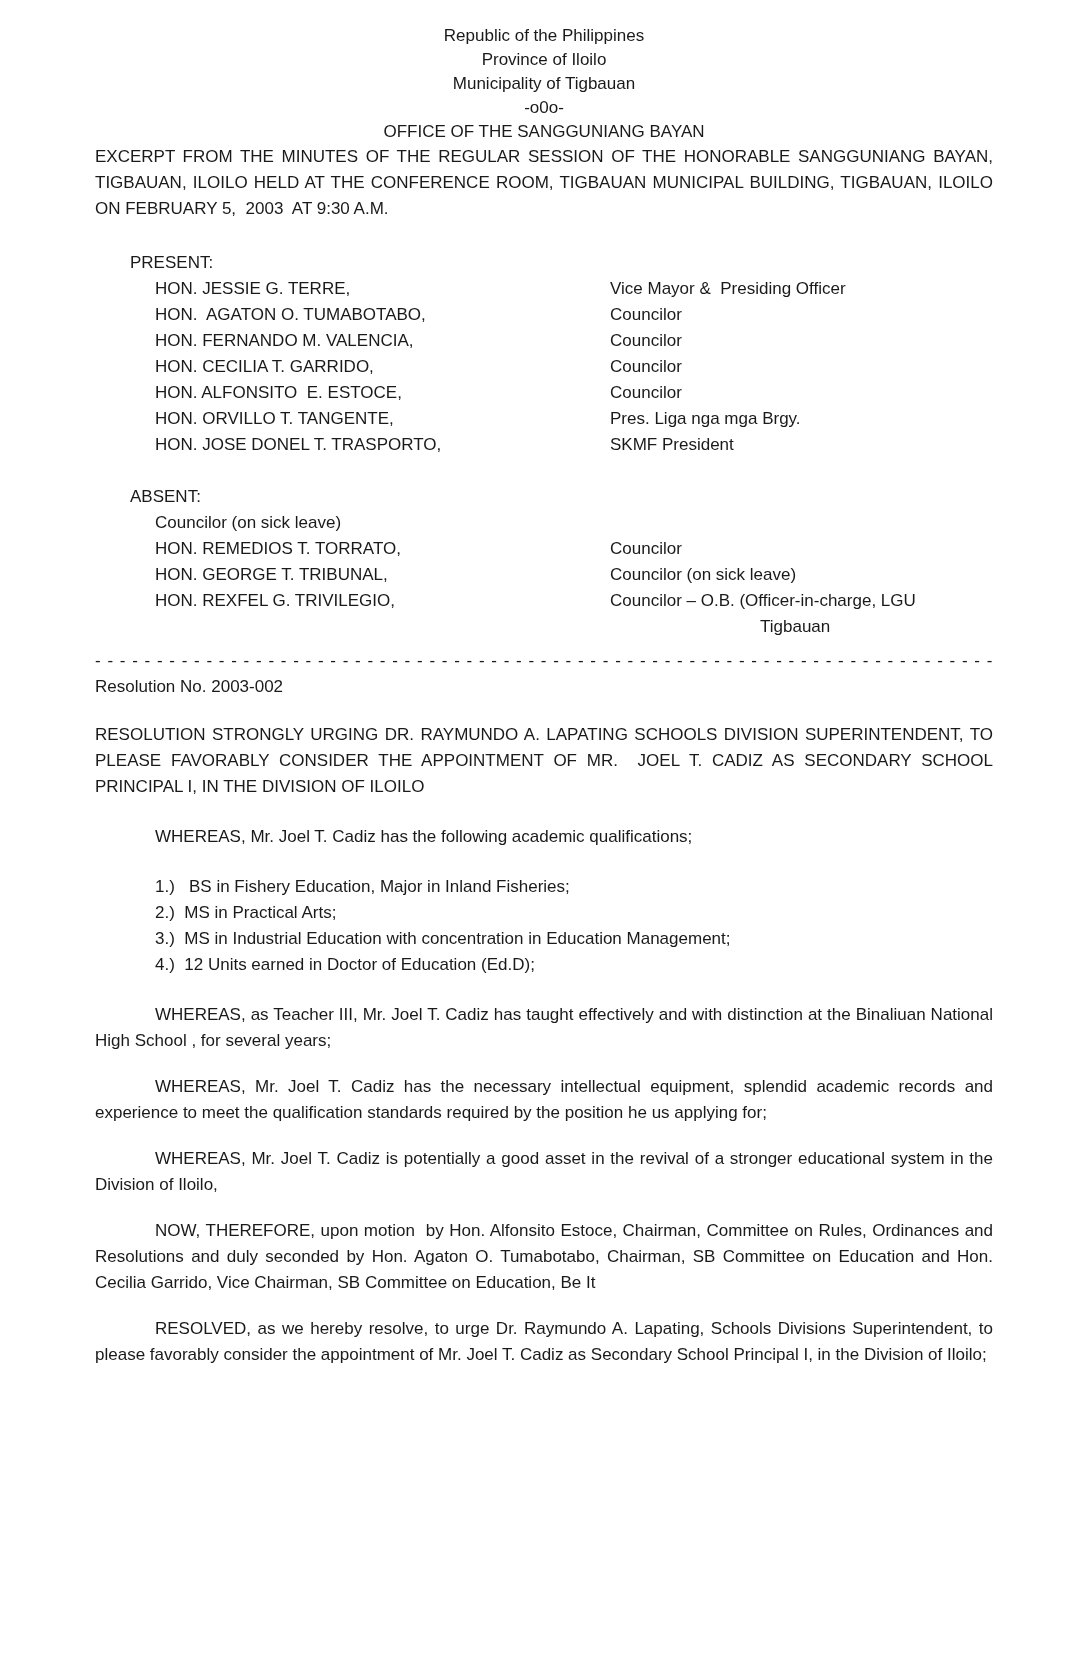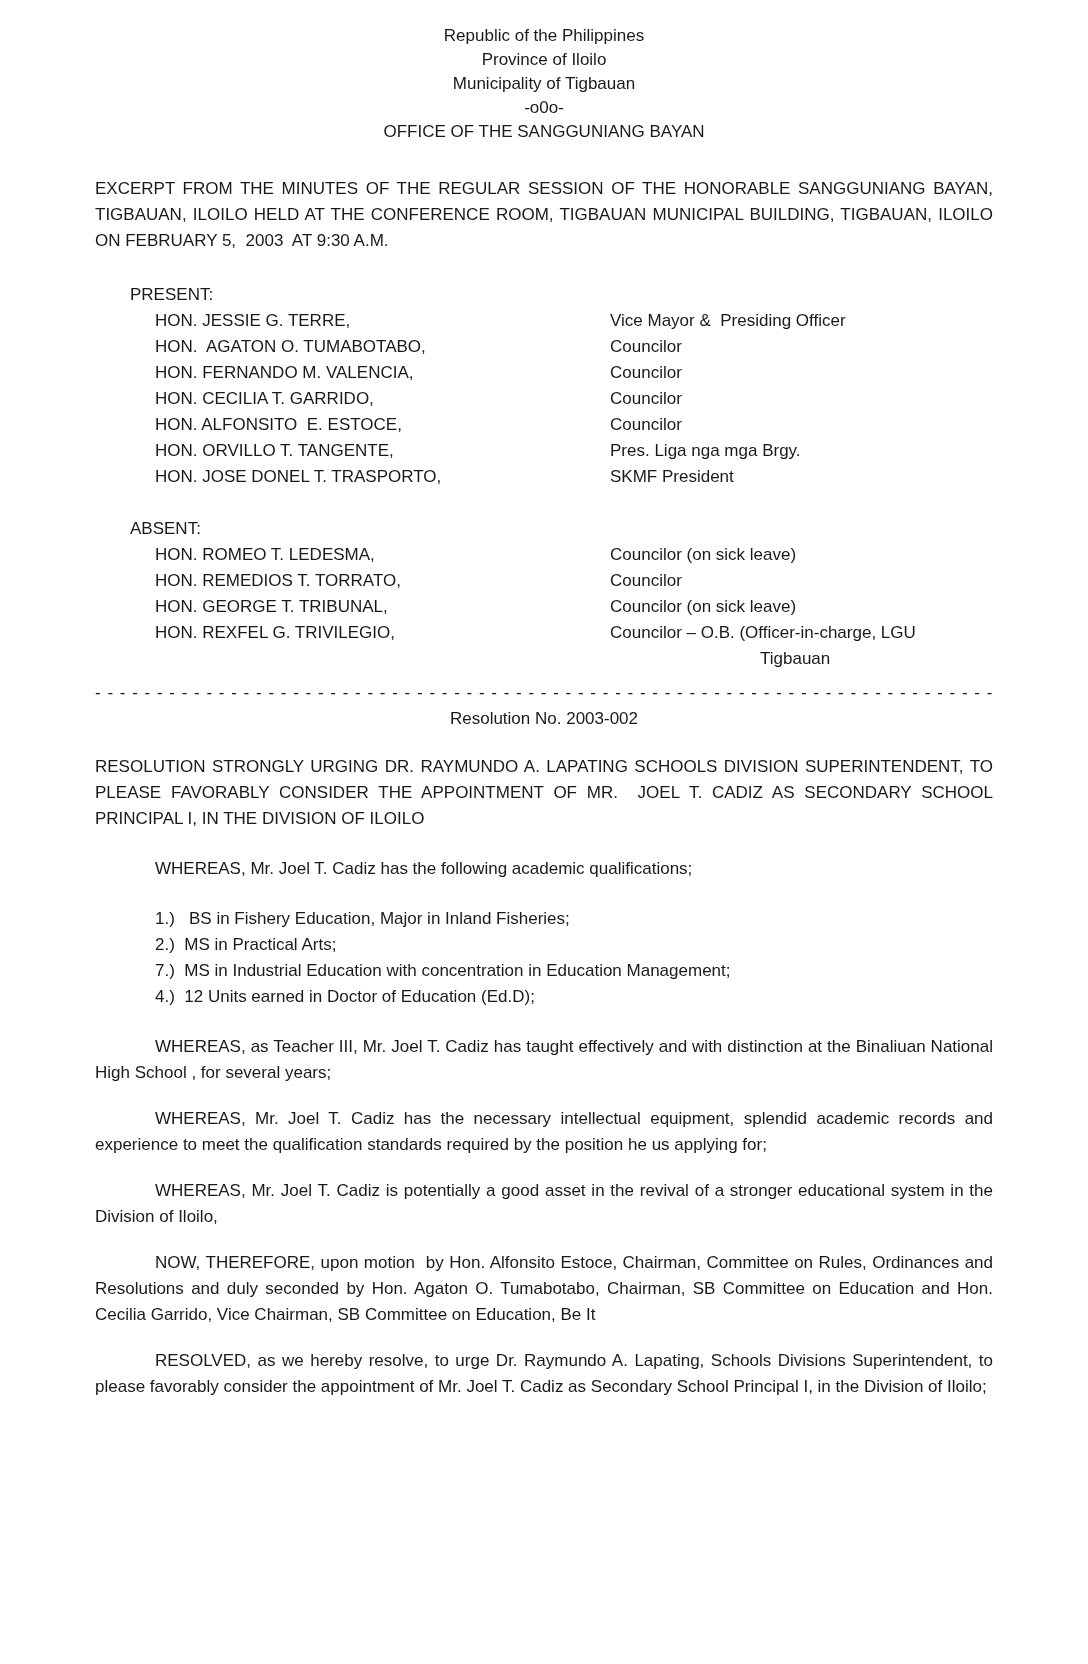--- a/index.html
+++ b/index.html
@@ -16,21 +16,20 @@
     font-family: "Liberation Sans", "DejaVu Sans", sans-serif;
     font-size: 17px;
     line-height: 26px;
     box-sizing: border-box;
     padding: 24px 95px 0 95px;
     overflow: hidden;
   }
   .hdr {
     text-align: center;
     line-height: 24px;
-    margin-bottom: 32px;
   }
   p.par {
     margin: 0 0 20px 0;
     text-align: justify;
     white-space: pre-wrap;
   }
   p.par.indent { text-indent: 60px; }
   .sec { margin-bottom: 14px; }
   .sec-label { padding-left: 35px; }
   .row {
@@ -52,21 +51,21 @@
     white-space: pre-wrap;
   }
   .dashes {
     white-space: nowrap;
     overflow: hidden;
     height: 26px;
     letter-spacing: 1px;
     margin-bottom: 0;
   }
   .centerline {
-    text-align: center;
+    text-align: left;
     margin-bottom: 22px;
   }
   ul.quals {
     list-style: none;
     margin: 0 0 24px 0;
     padding: 0 0 0 60px;
   }
   ul.quals li { white-space: pre-wrap; }
   .gap-sm { height: 12px; }
 </style>
@@ -115,21 +114,20 @@
       <span class="name">HON. JOSE DONEL T. TRASPORTO,</span>
       <span class="role">SKMF President</span>
     </div>
   </div>
 
   <div class="gap-sm"></div>
 
   <div class="sec" style="margin-bottom:8px">
     <div class="sec-label">ABSENT:</div>
     <div class="row">
-      <span class="name">HON. ROMEO T. LEDESMA,</span>
       <span class="role">Councilor (on sick leave)</span>
     </div>
     <div class="row">
       <span class="name">HON. REMEDIOS T. TORRATO,</span>
       <span class="role">Councilor</span>
     </div>
     <div class="row">
       <span class="name">HON. GEORGE T. TRIBUNAL,</span>
       <span class="role">Councilor (on sick leave)</span>
     </div>
@@ -145,21 +143,21 @@
   <div class="centerline">Resolution No. 2003-002</div>
 
   <p class="par" style="margin-bottom:24px">RESOLUTION STRONGLY URGING DR. RAYMUNDO A. LAPATING SCHOOLS DIVISION SUPERINTENDENT, TO PLEASE FAVORABLY CONSIDER THE APPOINTMENT OF MR.  JOEL T. CADIZ AS SECONDARY SCHOOL PRINCIPAL I, IN THE DIVISION OF ILOILO</p>
 
 
   <p class="par indent" style="margin-bottom:24px">WHEREAS, Mr. Joel T. Cadiz has the following academic qualifications;</p>
 
   <ul class="quals">
     <li>1.)   BS in Fishery Education, Major in Inland Fisheries;</li>
     <li>2.)  MS in Practical Arts;</li>
-    <li>7.)  MS in Industrial Education with concentration in Education Management;</li>
+    <li>3.)  MS in Industrial Education with concentration in Education Management;</li>
     <li>4.)  12 Units earned in Doctor of Education (Ed.D);</li>
   </ul>
 
   <p class="par indent">WHEREAS, as Teacher III, Mr. Joel T. Cadiz has taught effectively and with distinction at the Binaliuan National High School , for several years;</p>
 
   <p class="par indent">WHEREAS, Mr. Joel T. Cadiz has the necessary intellectual equipment, splendid academic records and experience to meet the qualification standards required by the position he us applying for;</p>
 
   <p class="par indent">WHEREAS, Mr. Joel T. Cadiz is potentially a good asset in the revival of a stronger educational system in the Division of Iloilo,</p>
 
   <p class="par indent">NOW, THEREFORE, upon motion  by Hon. Alfonsito Estoce, Chairman, Committee on Rules, Ordinances and Resolutions and duly seconded by Hon. Agaton O. Tumabotabo, Chairman, SB Committee on Education and Hon. Cecilia Garrido, Vice Chairman, SB Committee on Education, Be It</p>

